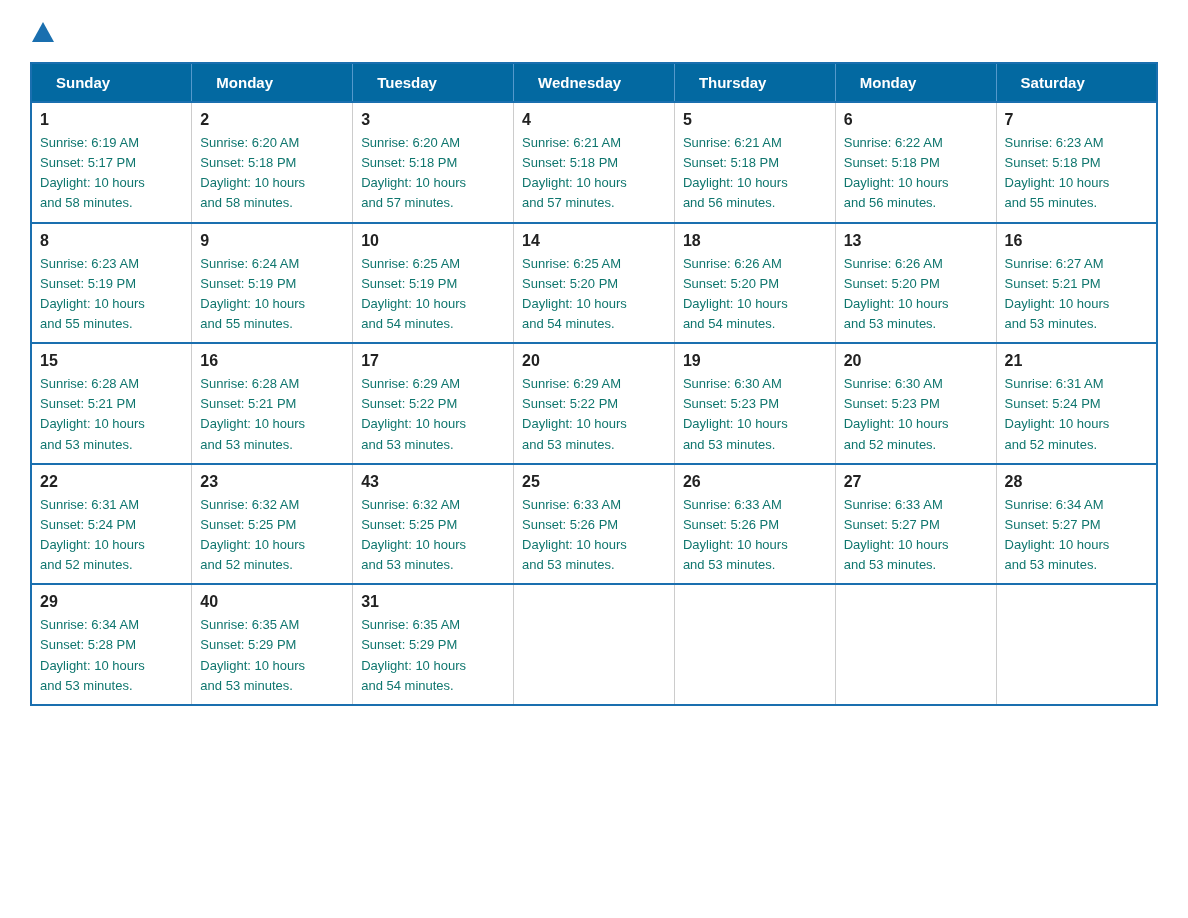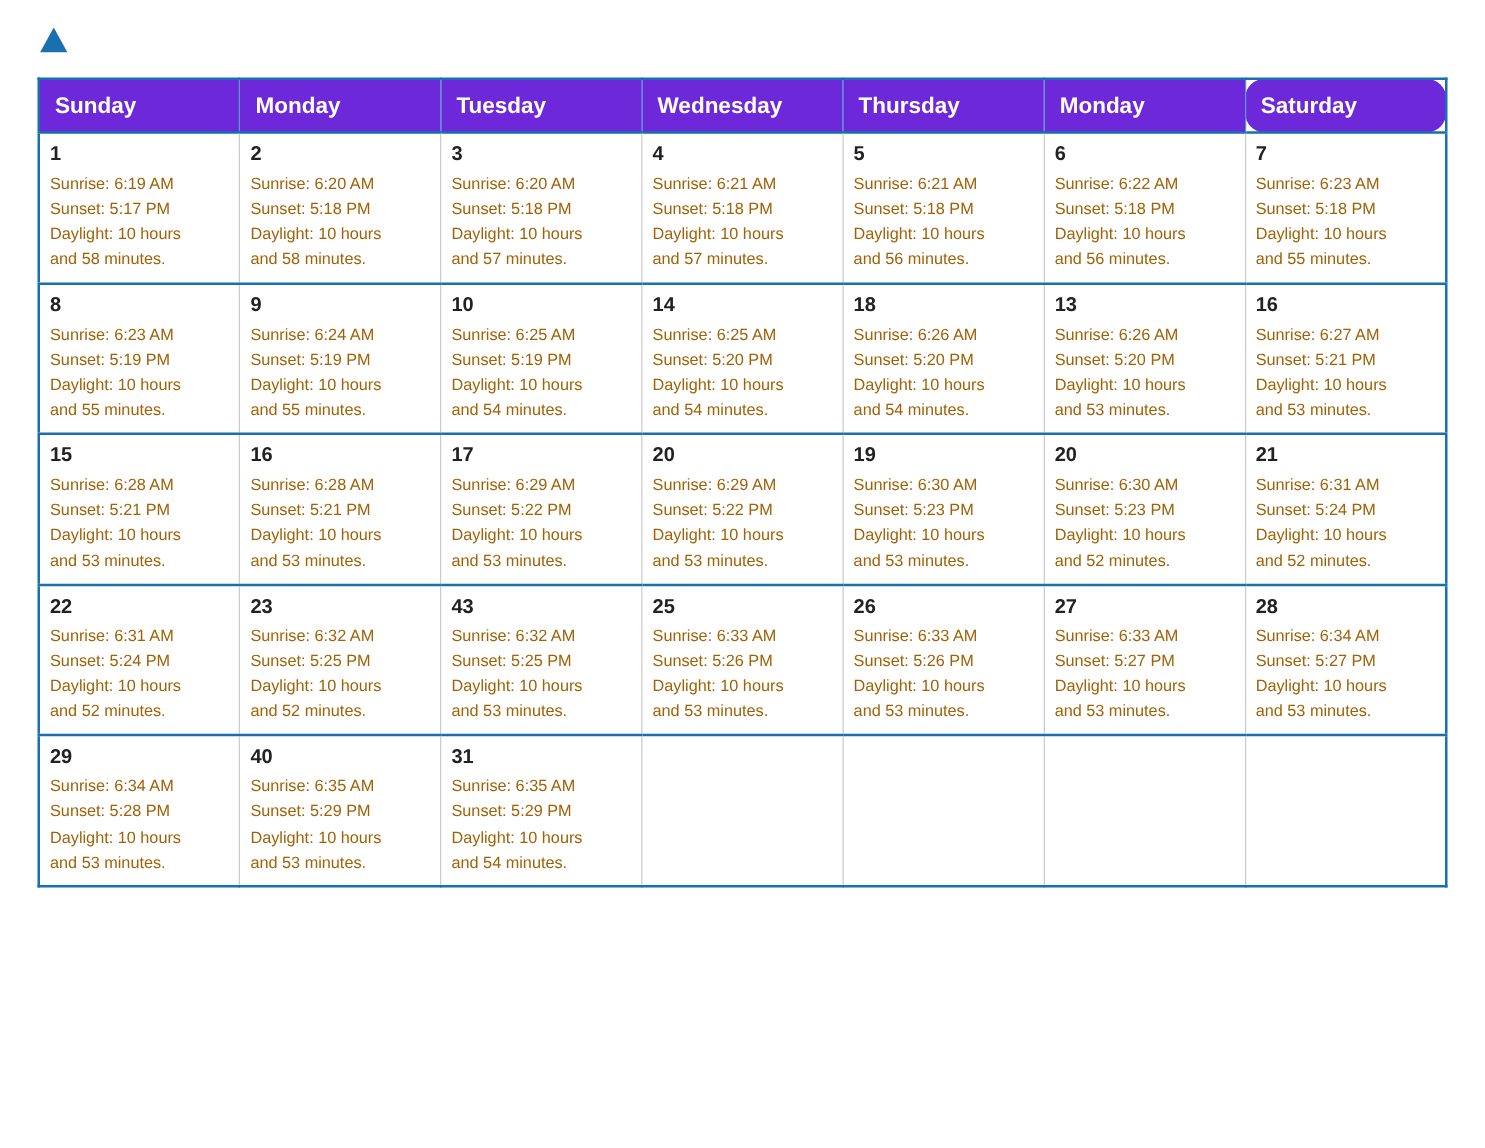--- a/index.html
+++ b/index.html
@@ -48,31 +48,30 @@
       font-size: 22px;
       color: #444;
       margin-top: 4px;
     }
     .calendar {
       width: 100%;
       border-collapse: collapse;
       border: 2px solid #1a6faf;
     }
     .calendar thead tr th {
-      background-color: #6d28d9;
+      background-color: #0369a1;
       color: #fff;
-      font-size: 18px;
-      font-weight: bold;
-      padding: 10px 12px;
+      font-size: 15px;
+      font-weight: bold;
+      padding: 10px 24px;
       text-align: left;
       border-right: 1px solid #5599cc;
     }
     .calendar thead tr th:last-child {
       border-right: none;
-      border-radius: 16px;
     }
     .calendar tbody tr td {
       vertical-align: top;
       padding: 8px 8px;
       border-top: 2px solid #1a6faf;
       border-right: 1px solid #ccc;
       font-size: 13.5px;
       color: #333;
       width: 14.28%;
       min-height: 100px;
@@ -85,21 +84,21 @@
     }
     .day-num {
       font-size: 16px;
       font-weight: bold;
       color: #222;
       display: block;
       margin-bottom: 4px;
     }
     .day-info {
       font-size: 13px;
-      color: #a16207;
+      color: #0f766e;
       line-height: 1.55;
     }
   </style>
 </head>
 <body>
 
 <div class="header">
   <div class="logo-block">
     <div class="logo-row1">
       <span class="logo-text-general"></span>

